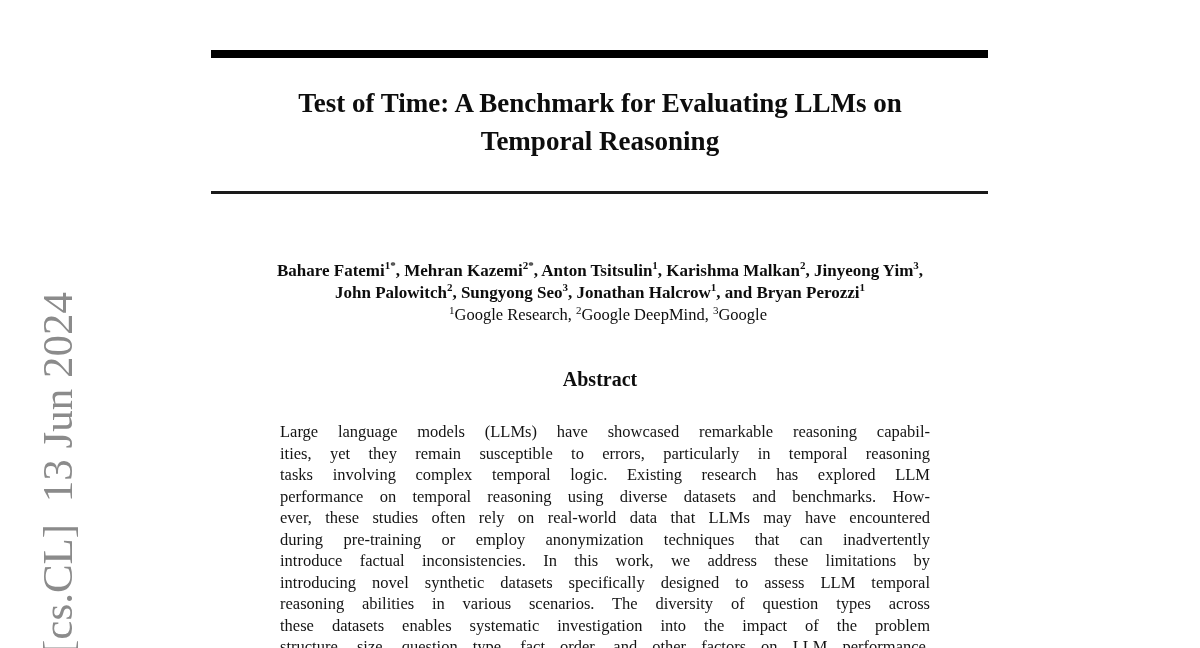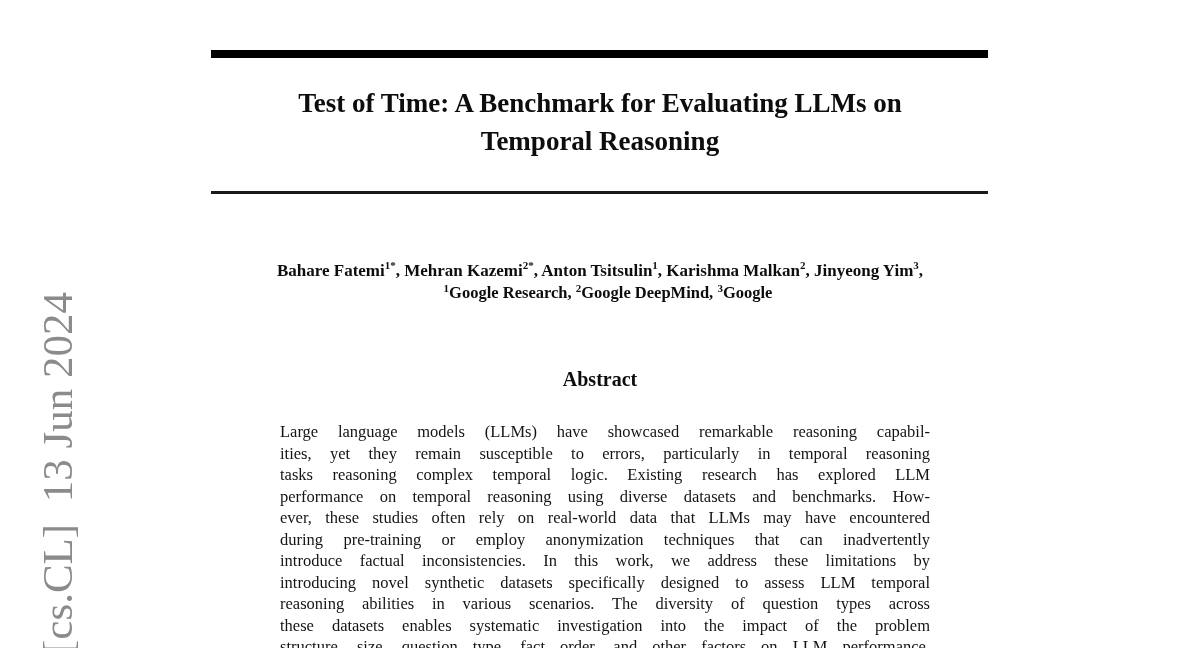--- a/index.html
+++ b/index.html
@@ -52,21 +52,21 @@
     color: #0d0d0d;
     margin-top: 14px;
   }
   .author-line {
     font-weight: bold;
     font-size: 17px;
     line-height: 22px;
     white-space: nowrap;
   }
   .affiliation-line {
-    font-weight: bold;
+    font-weight: normal;
     font-size: 16.5px;
     line-height: 22px;
     white-space: nowrap;
     padding-left: 16px;
   }
   .authors-block sup {
     font-size: 11px;
     line-height: 0;
   }
   .abstract-heading {
@@ -115,29 +115,30 @@
 
 <div class="paper-title">
   <div class="tline">Test of Time: A Benchmark for Evaluating LLMs on</div>
   <div class="tline">Temporal Reasoning</div>
 </div>
 
 <div class="rule-thin"></div>
 
 <div class="authors-block">
   <div class="author-line"><span>Bahare Fatemi</span><sup>1*</sup><span>, Mehran Kazemi</span><sup>2*</sup><span>, Anton Tsitsulin</span><sup>1</sup><span>, Karishma Malkan</span><sup>2</sup><span>, Jinyeong Yim</span><sup>3</sup><span>,</span></div>
+  <div class="author-line"><span>John Palowitch</span><sup>2</sup><span>, Sungyong Seo</span><sup>3</sup><span>, Jonathan Halcrow</span><sup>1</sup><span>, and Bryan Perozzi</span><sup>1</sup></div>
   <div class="affiliation-line"><sup>1</sup><span>Google Research, </span><sup>2</sup><span>Google DeepMind, </span><sup>3</sup><span>Google</span></div>
 </div>
 
 <div class="abstract-heading">Abstract</div>
 
 <div class="abstract-body">
   <div class="abs-line">Large language models (LLMs) have showcased remarkable reasoning capabil-</div>
   <div class="abs-line">ities, yet they remain susceptible to errors, particularly in temporal reasoning</div>
-  <div class="abs-line">tasks reasoning complex temporal logic. Existing research has explored LLM</div>
+  <div class="abs-line">tasks involving complex temporal logic. Existing research has explored LLM</div>
   <div class="abs-line">performance on temporal reasoning using diverse datasets and benchmarks. How-</div>
   <div class="abs-line">ever, these studies often rely on real-world data that LLMs may have encountered</div>
   <div class="abs-line">during pre-training or employ anonymization techniques that can inadvertently</div>
   <div class="abs-line">introduce factual inconsistencies. In this work, we address these limitations by</div>
   <div class="abs-line">introducing novel synthetic datasets specifically designed to assess LLM temporal</div>
   <div class="abs-line">reasoning abilities in various scenarios. The diversity of question types across</div>
   <div class="abs-line">these datasets enables systematic investigation into the impact of the problem</div>
   <div class="abs-line">structure, size, question type, fact order, and other factors on LLM performance.</div>
 </div>
 

